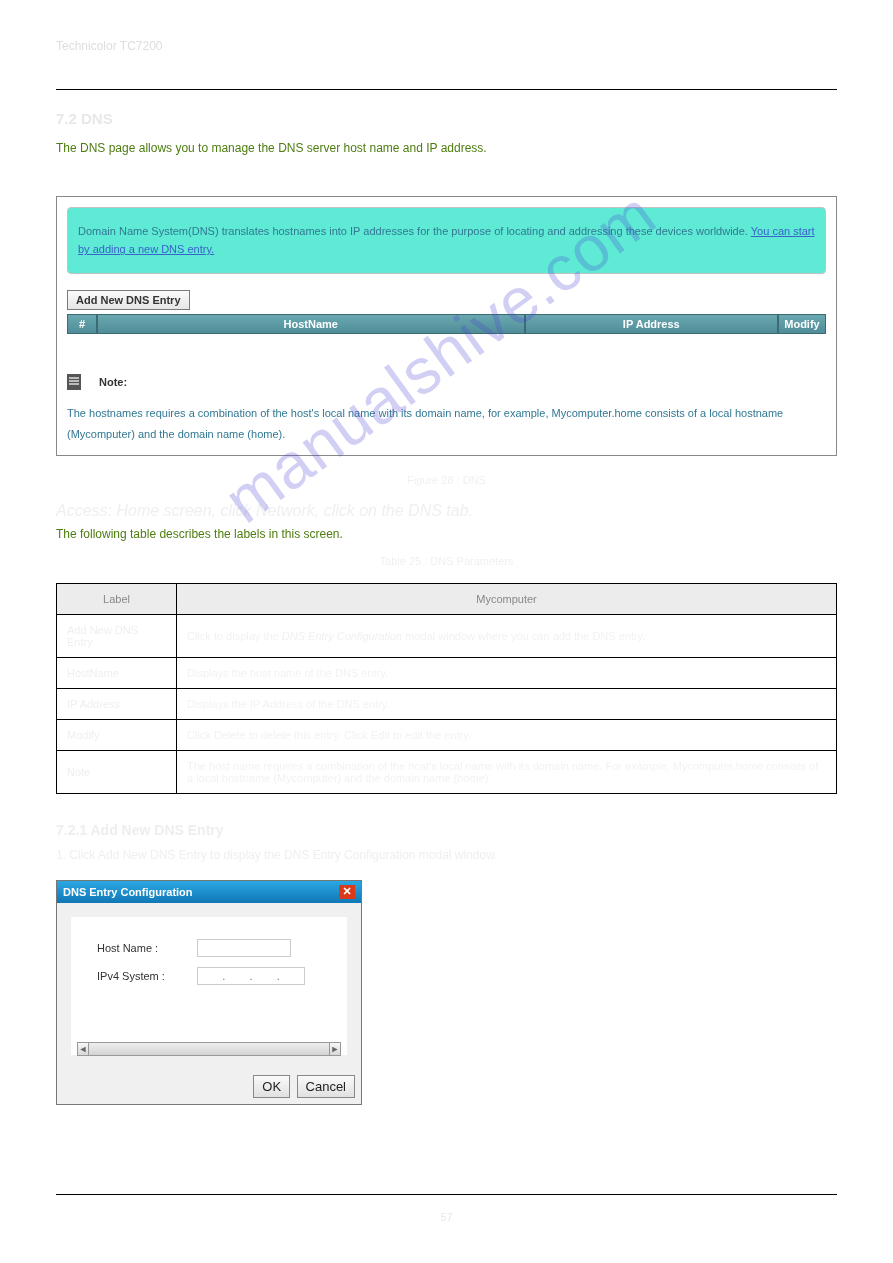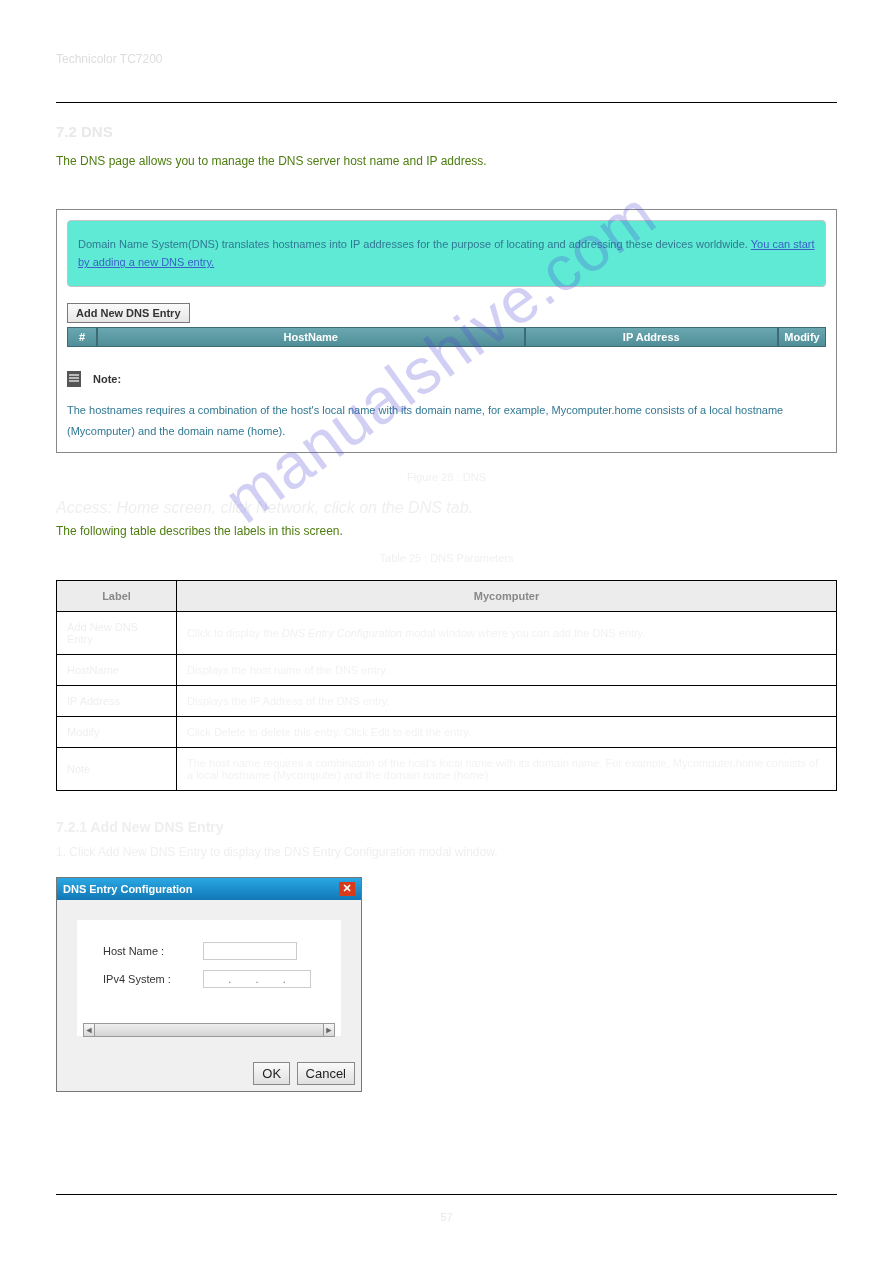--- a/index.html
+++ b/index.html
@@ -1,19 +1,19 @@
 <!DOCTYPE html>
 <html><head>
 <meta charset="utf-8">
 <style>
   * { box-sizing: border-box; margin: 0; padding: 0; }
   body { background:#fff; font-family: Arial, sans-serif; width:893px; height:1263px; position:relative; color:#000; }
 
   
-  .page { padding: 52px 56px 50px 56px; position:relative; height:100%; }
+  .page { padding: 39px 56px 50px 56px; position:relative; height:100%; }
   .top-rule { border-top:1px solid #000; margin-top:36px; margin-bottom:20px; }
   .bottom-rule { border-top:1px solid #000; position:absolute; bottom:68px; left:56px; right:56px; }
 
   .model { font-size:12px; color:#ddd; }
   .heading-main { font-size:15px; color:#e8e8e8; font-weight:bold; margin-bottom:10px; }
   .heading-sub { font-size:14px; color:#eee; font-weight:bold; margin-bottom:10px; }
   .body-ghost { font-size:12px; color:#4d7c0f; line-height:1.9; }
   .body-ghost.compact { line-height:1.4; }
   .step-ghost { font-size:12px; color:#efefef; margin-bottom:4px; }
   .ital { font-style:italic; }
@@ -23,44 +23,44 @@
   .ss1-desc { border:1px solid #c3c3c3; border-radius:4px; background:#5eead4; margin:10px 10px 16px 10px; padding:14px 10px; font-size:11px; color:#317893; line-height:1.7; }
   .ss1-desc .link { color:#3a62c9; text-decoration:underline; }
   .ss1-body { padding:0 10px 10px 10px; }
   .btn-add { display:inline-block; border:1px solid #7a7a7a; background:linear-gradient(#fafafa,#e6e6e6); padding:3px 8px; font-size:11px; font-weight:bold; color:#333; }
   .hdr-row { display:flex; margin-top:4px; }
   .hdr-cell { background:linear-gradient(#6aa7b1,#4f8e98); border:1px solid #3e6b73; color:#fff; font-size:11px; font-weight:bold; text-align:center; padding:3px 0; }
   .c1 { width:30px; }
   .c2 { flex:2.2; }
   .c3 { flex:1.3; }
   .c4 { width:48px; }
-  .note-row { margin-top:24px; display:flex; align-items:center; gap:12px; }
+  .note-row { margin-top:40px; display:flex; align-items:center; gap:18px; }
   .note-icon { width:14px; height:16px; background:#555; position:relative; }
   .note-icon:before { content:""; position:absolute; left:2px; right:2px; top:3px; height:2px; background:#bbb; box-shadow:0 3px 0 #bbb, 0 6px 0 #bbb; }
   .note-label { font-size:11px; color:#333; font-weight:bold; }
   .note-text { font-size:11px; color:#317893; line-height:1.9; margin-top:13px; }
 
   
   .fig-label, .tbl-label { font-size:11px; color:#f0f0f0; text-align:center; margin:12px 0 16px 0; }
   .ghost-heading { font-size:16px; color:#efefef; margin:6px 0; }
 
   
   .param-table { width:100%; border-collapse:collapse; margin-top:6px; }
   .param-table th, .param-table td { border:1px solid #000; padding:9px 10px; font-size:11px; vertical-align:middle; }
-  .param-table th { background:#ececec; text-align:center; font-weight:bold; color:#888; }
+  .param-table th { background:#ececec; text-align:center; font-weight:normal; color:#888; }
   .param-table td { color:#f2f2f2; }
   .param-table .lbl { width:120px; color:#efefef; }
   .param-table .ital { font-style:italic; color:#f0f0f0; }
 
   
   .ss2 { width:306px; border:1px solid #777; background:#f0f0f0; margin-top:18px; }
   .ss2-title { background:linear-gradient(#2aa8e3,#1177b6); color:#fff; font-size:11px; font-weight:bold; padding:4px 6px; display:flex; align-items:center; }
   .ss2-title span { flex:1; }
   .ss2-close { width:16px; height:14px; background:#d83a1a; color:#fff; font-size:11px; line-height:13px; text-align:center; }
-  .ss2-body { background:#fff; margin:20px; padding:22px 14px 8px 26px; height:116px; position:relative; }
+  .ss2-body { background:#fff; margin:14px; padding:22px 14px 8px 26px; height:138px; position:relative; }
   .form-row { display:flex; align-items:center; margin-bottom:10px; font-size:11px; color:#333; }
   .form-row .l { width:100px; }
   .form-row input { border:1px solid #ccc; height:18px; width:94px; font-size:11px; padding:0 4px; }
   .ip-box { border:1px solid #ccc; height:18px; width:108px; display:flex; align-items:center; justify-content:space-evenly; color:#777; font-size:11px; background:#fff; }
   .hscroll { position:absolute; bottom:-2px; left:6px; right:6px; height:16px; display:flex; align-items:center; }
   .hscroll .cap { width:12px; height:14px; border:1px solid #999; background:linear-gradient(#f7f7f7,#d8d8d8); font-size:9px; color:#666; display:flex; align-items:center; justify-content:center; }
   .hscroll .track { flex:1; height:14px; border:1px solid #999; background:linear-gradient(#eee,#d4d4d4); margin:0 -1px; }
   .ss2-footer { text-align:right; padding:6px 6px 6px 0; }
   .ss2-footer .b { display:inline-block; border:1px solid #888; background:linear-gradient(#fafafa,#e0e0e0); font-size:13px; color:#222; padding:3px 8px; margin-left:2px; }
 

